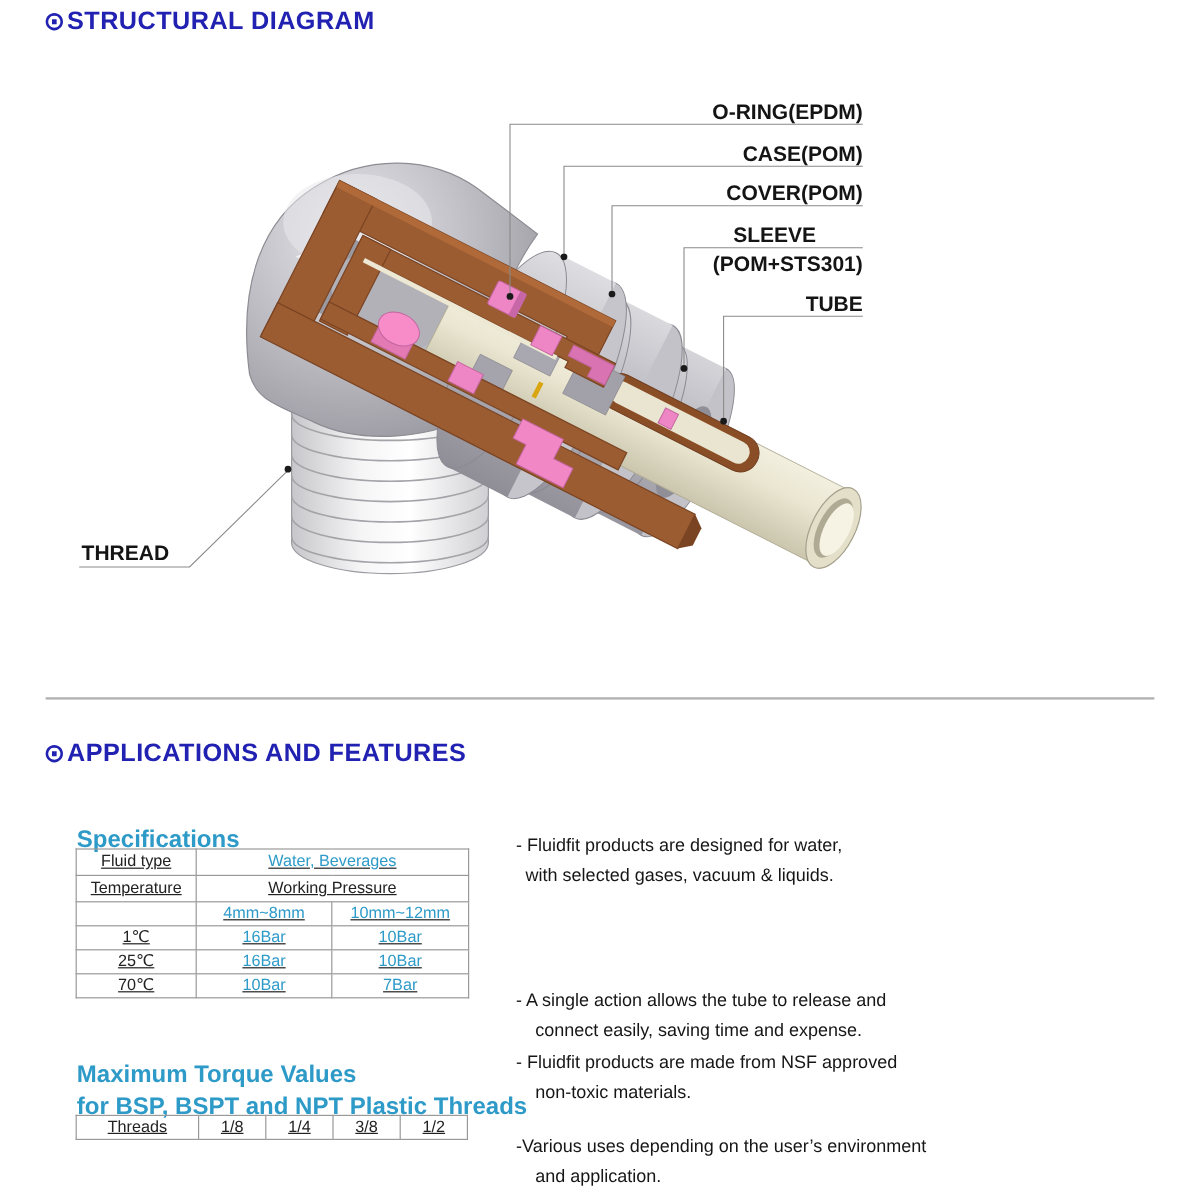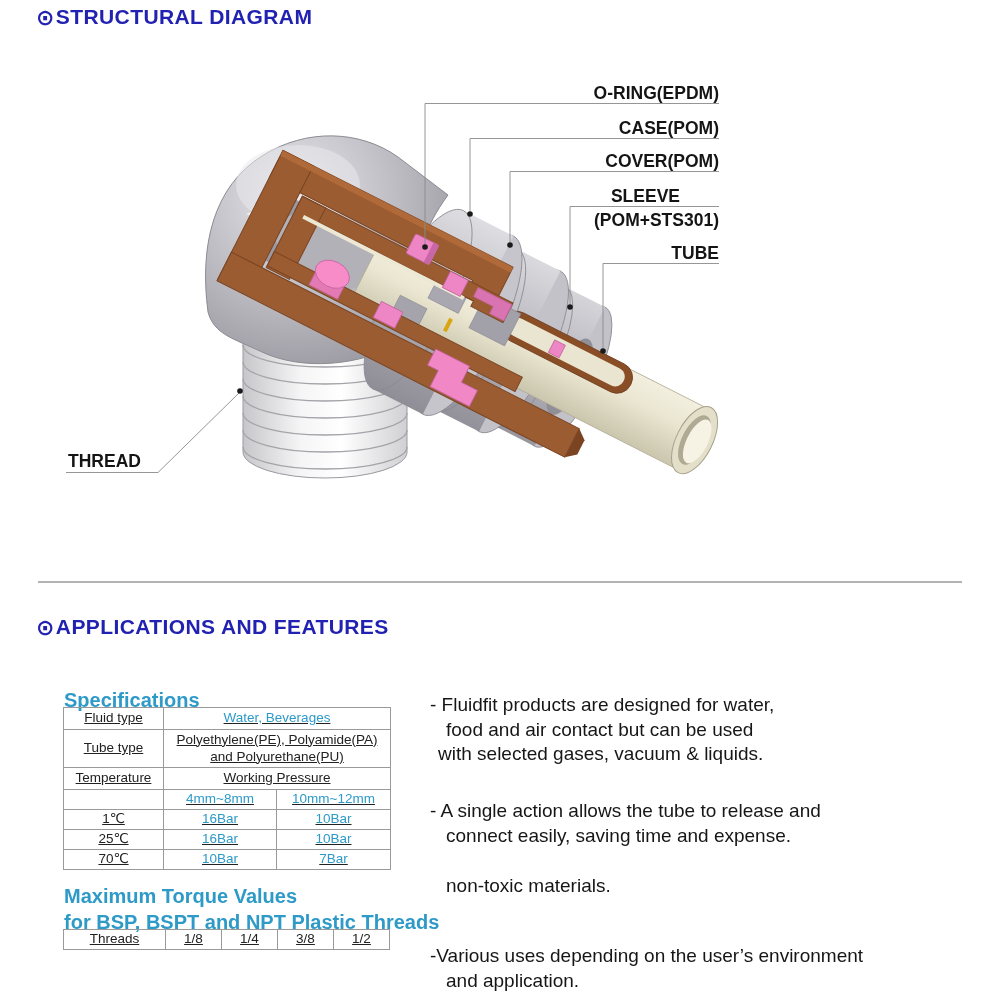--- a/index.html
+++ b/index.html
@@ -14,24 +14,24 @@
   .sub-title{position:absolute;font-size:20px;font-weight:bold;color:#2d9ac8;line-height:1.28;}
   #spec-title{left:64px;top:688px;}
   #torque-title{left:64px;top:884px;}
   table.dtab{position:absolute;border-collapse:collapse;table-layout:fixed;font-size:13.5px;color:#222;text-decoration:underline;}
   table.dtab td{border:1px solid #9a9a9a;padding:1px 8px;text-align:center;vertical-align:middle;line-height:1.25;}
   #spec-table{left:63px;top:707px;width:327px;}
   #torque-table{left:63px;top:929px;width:326px;}
   td.lft{text-align:left;}
   .blue{color:#2d9ac8;}
   .h22{height:22px;}.h40{height:38px;}.h20{height:20px;}.h19{height:17px;}
-  .feature{position:absolute;left:430px;width:566px;font-size:19px;line-height:24.5px;color:#161616;}
+  .feature{position:absolute;left:430px;width:566px;font-size:15px;line-height:24.5px;color:#161616;}
   .feature .cont{padding-left:16px;}
   .feature .cont2{padding-left:8px;}
-  #feat-0{top:693px;}#feat-1{top:799px;}#feat-2{top:874px;}#feat-3{top:944px;}
+  #feat-0{top:693px;}#feat-1{top:822px;}#feat-2{top:874px;}#feat-3{top:944px;}
   text.dlabel{font-size:17.5px;font-weight:bold;fill:#141414;font-family:"Liberation Sans","DejaVu Sans",sans-serif;}
 </style>
 </head>
 <body>
 
 <div id="page">
 
   <div class="sec-head" id="head-structural">
     <span class="bullet">⊙</span><span>STRUCTURAL DIAGRAM</span>
   </div>
@@ -188,27 +188,20 @@
     <colgroup>
         <col style="width:100px">
         <col style="width:113px">
         <col style="width:114px">
       </colgroup>
     <tbody>
         <tr class="h22">
       <td class="lft">Fluid type</td>
       <td class="lft blue" colspan="2">Water, Beverages</td>
     </tr>
-    <tr class="h40">
-      <td class="lft">Tube type</td>
-      <td class="lft" colspan="2">
-        <div>Polyethylene(PE), Polyamide(PA)</div>
-        <div>and Polyurethane(PU)</div>
-      </td>
-    </tr>
     <tr class="h22">
       <td class="lft">Temperature</td>
       <td colspan="2">Working Pressure</td>
     </tr>
     <tr class="h20">
       <td></td>
       <td class="blue">4mm~8mm</td>
       <td class="blue">10mm~12mm</td>
     </tr>
     <tr class="h19">
@@ -248,28 +241,28 @@
       <td>1/8</td>
       <td>1/4</td>
       <td>3/8</td>
       <td>1/2</td>
     </tr>
   </tbody>
     </table>
 
   <div class="feature" id="feat-0">
     <div>- Fluidfit products are designed for water,</div>
-    <div class="cont">food and air contact but can be used</div>
     <div class="cont2">with selected gases, vacuum &amp; liquids.</div>
   </div>
   <div class="feature" id="feat-1">
     <div>- A single action allows the tube to release and</div>
     <div class="cont">connect easily, saving time and expense.</div>
   </div>
   <div class="feature" id="feat-2">
+    <div>- Fluidfit products are made from NSF approved</div>
     <div class="cont">non-toxic materials.</div>
   </div>
   <div class="feature" id="feat-3">
     <div>-Various uses depending on the user’s environment</div>
     <div class="cont">and application.</div>
   </div>
 
 </div>
 
 </body></html>

